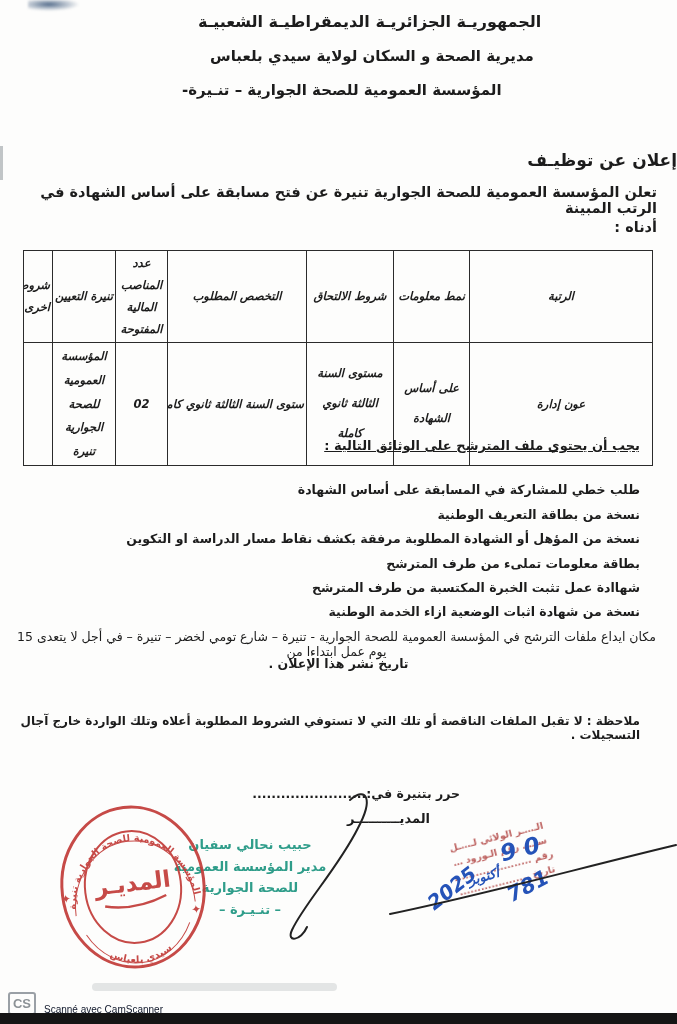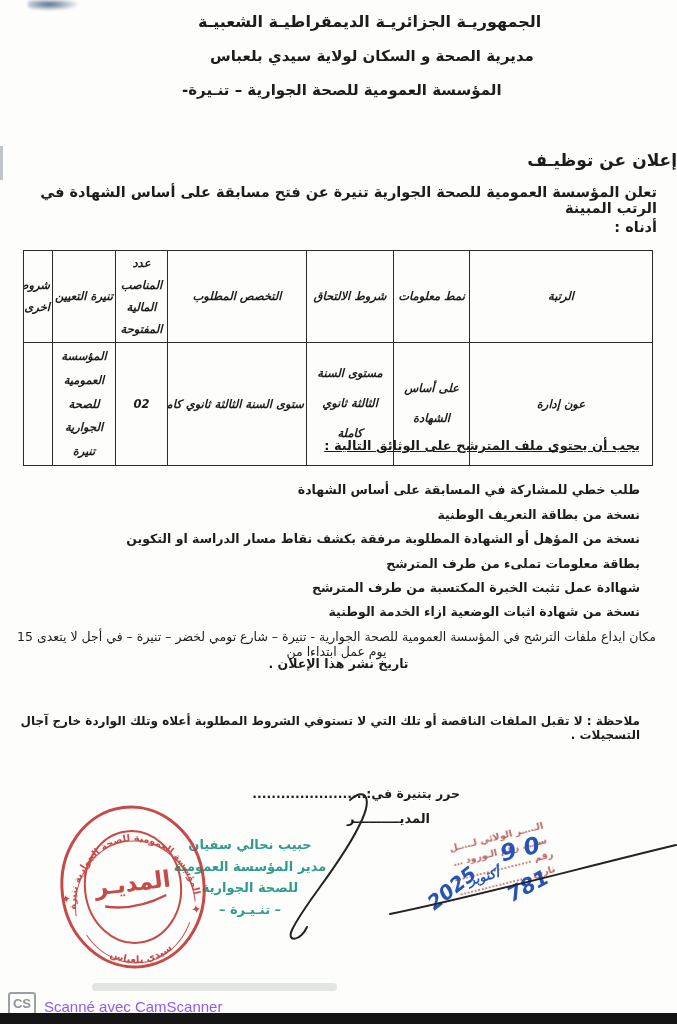--- a/index.html
+++ b/index.html
@@ -57,21 +57,21 @@
   .smudge{left:28px;top:0;width:52px;height:11px;
     background:radial-gradient(ellipse at 40% 40%,rgba(44,74,112,.8),rgba(44,74,112,0) 70%);
     filter:blur(1px);}
   .edge-mark{left:0;top:146px;width:3px;height:34px;background:#9aa0a4;opacity:.6;}
   .scan-smear{left:92px;top:983px;width:245px;height:8px;background:#dcdfdf;border-radius:4px;opacity:.8;}
   .cs-row{left:8px;top:992px;display:flex;align-items:flex-end;gap:8px;direction:ltr;
     font-family:"Liberation Sans",sans-serif;}
   .cs-badge{width:24px;height:19px;border:2px solid #9aa0a6;border-radius:3px;color:#8c9296;
     font-size:13px;font-weight:700;display:flex;align-items:center;justify-content:center;}
   .cs-badge-bar{position:absolute;left:10px;top:1016px;width:22px;height:4px;background:#b9bec2;}
-  .cs-text{color:#8b5cf6;font-size:15px;}
+  .cs-text{color:#0f172a;font-size:10px;}
   .black-bar{left:0;top:1013px;width:677px;height:11px;background:#151515;}
 </style>
 </head>
 <body>
 
 <div class="page">
 
   <div class="abs smudge"></div>
   <div class="abs edge-mark"></div>
 

